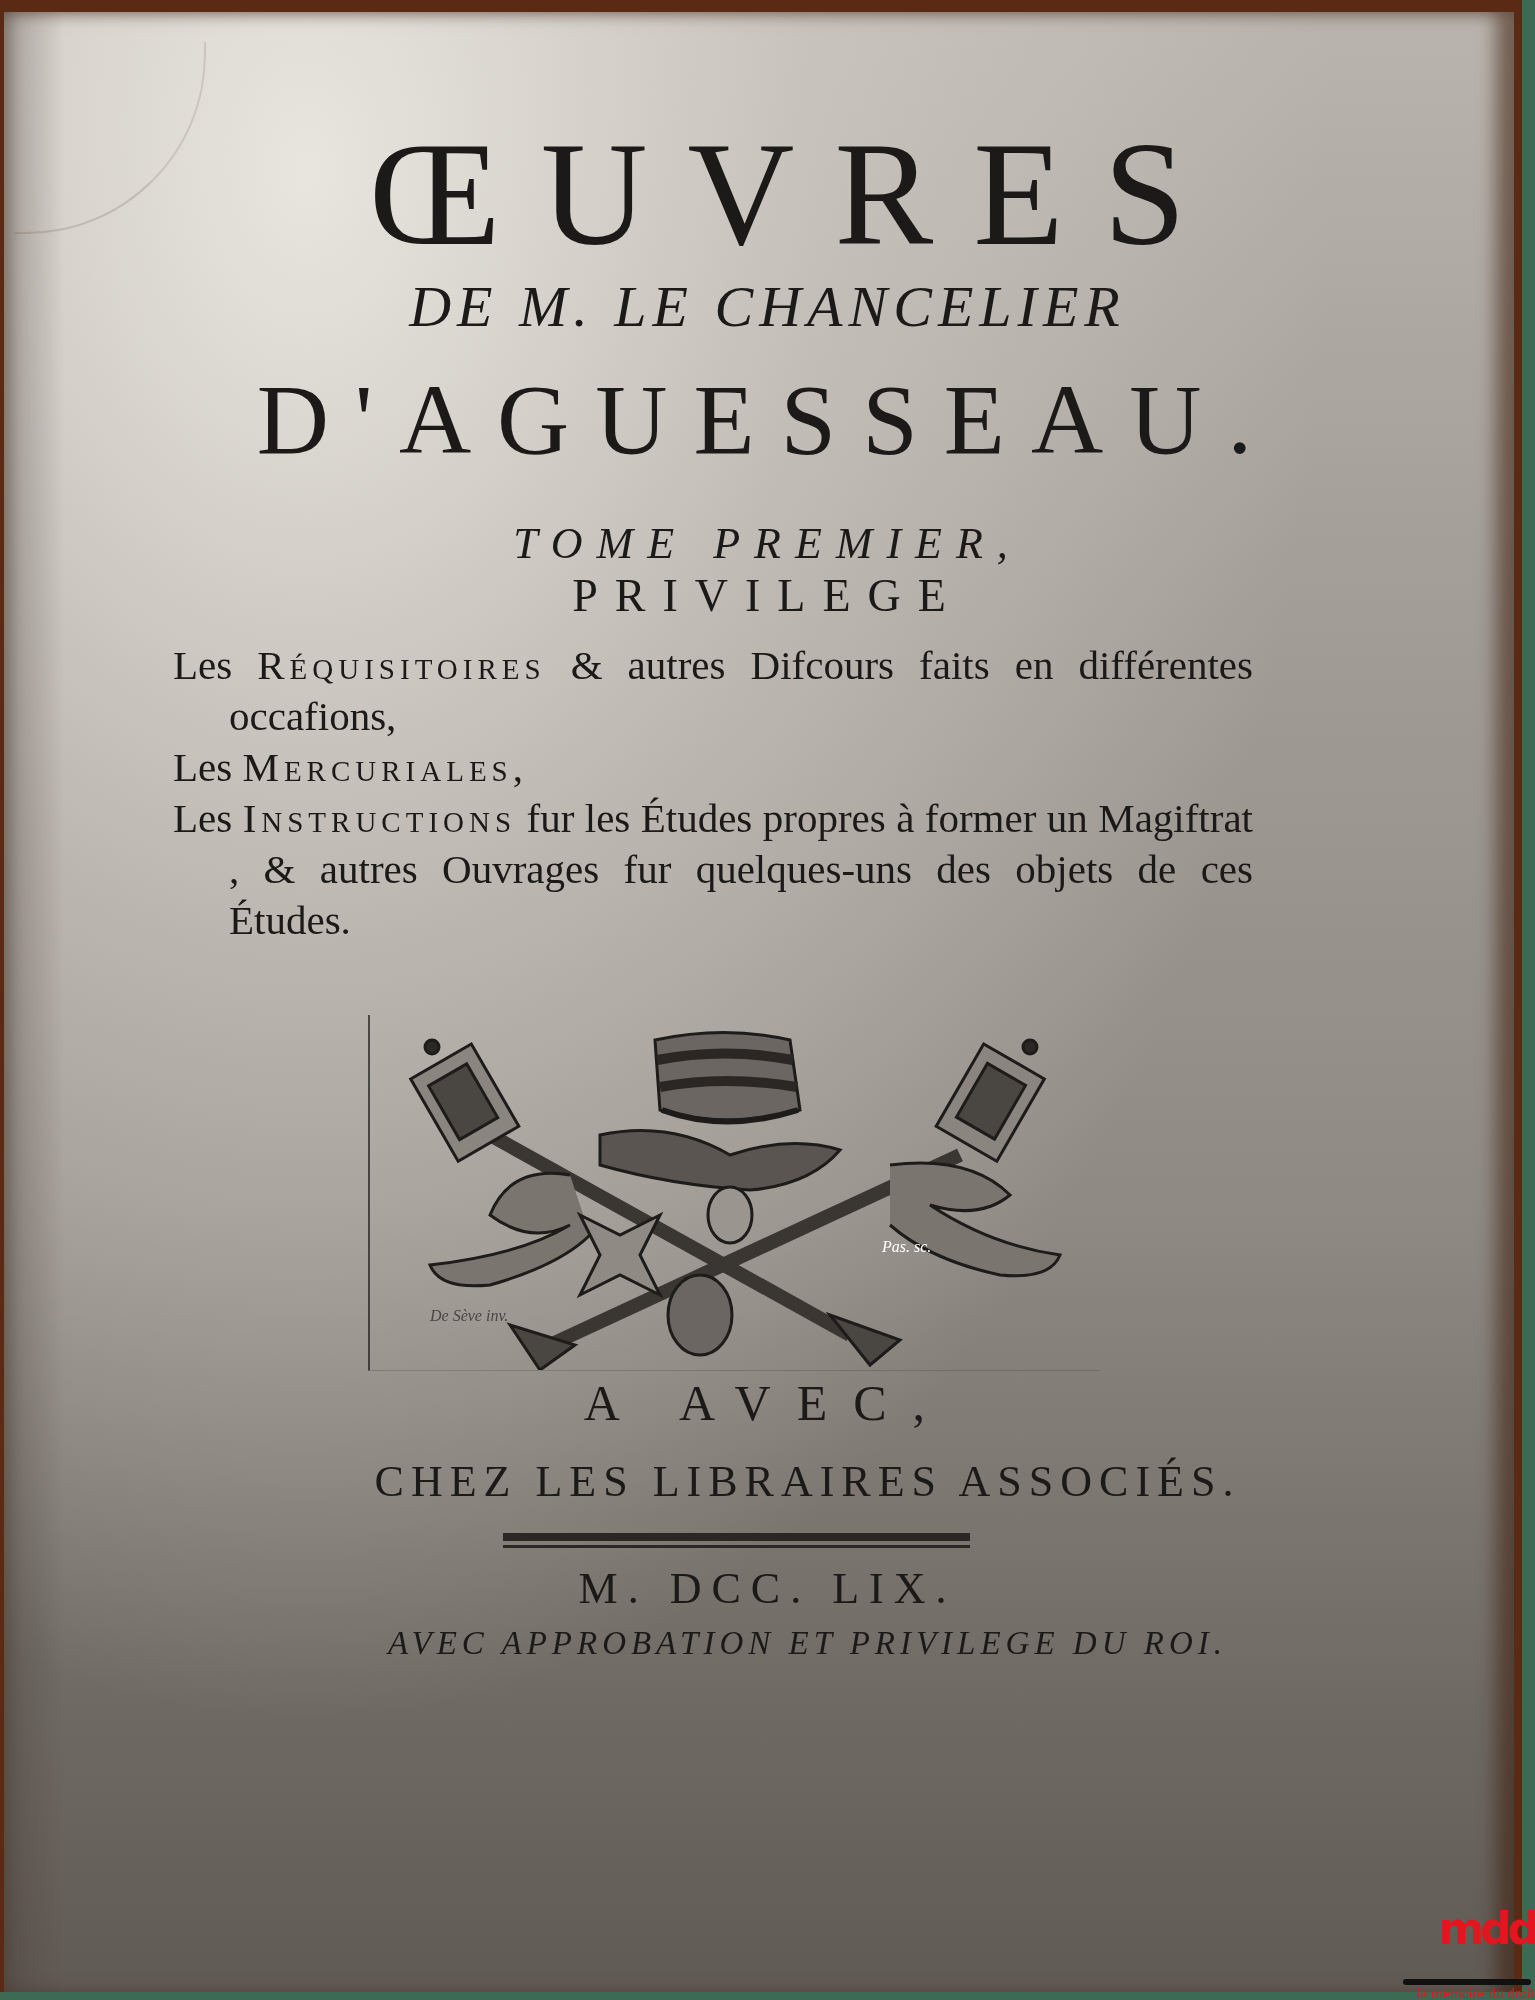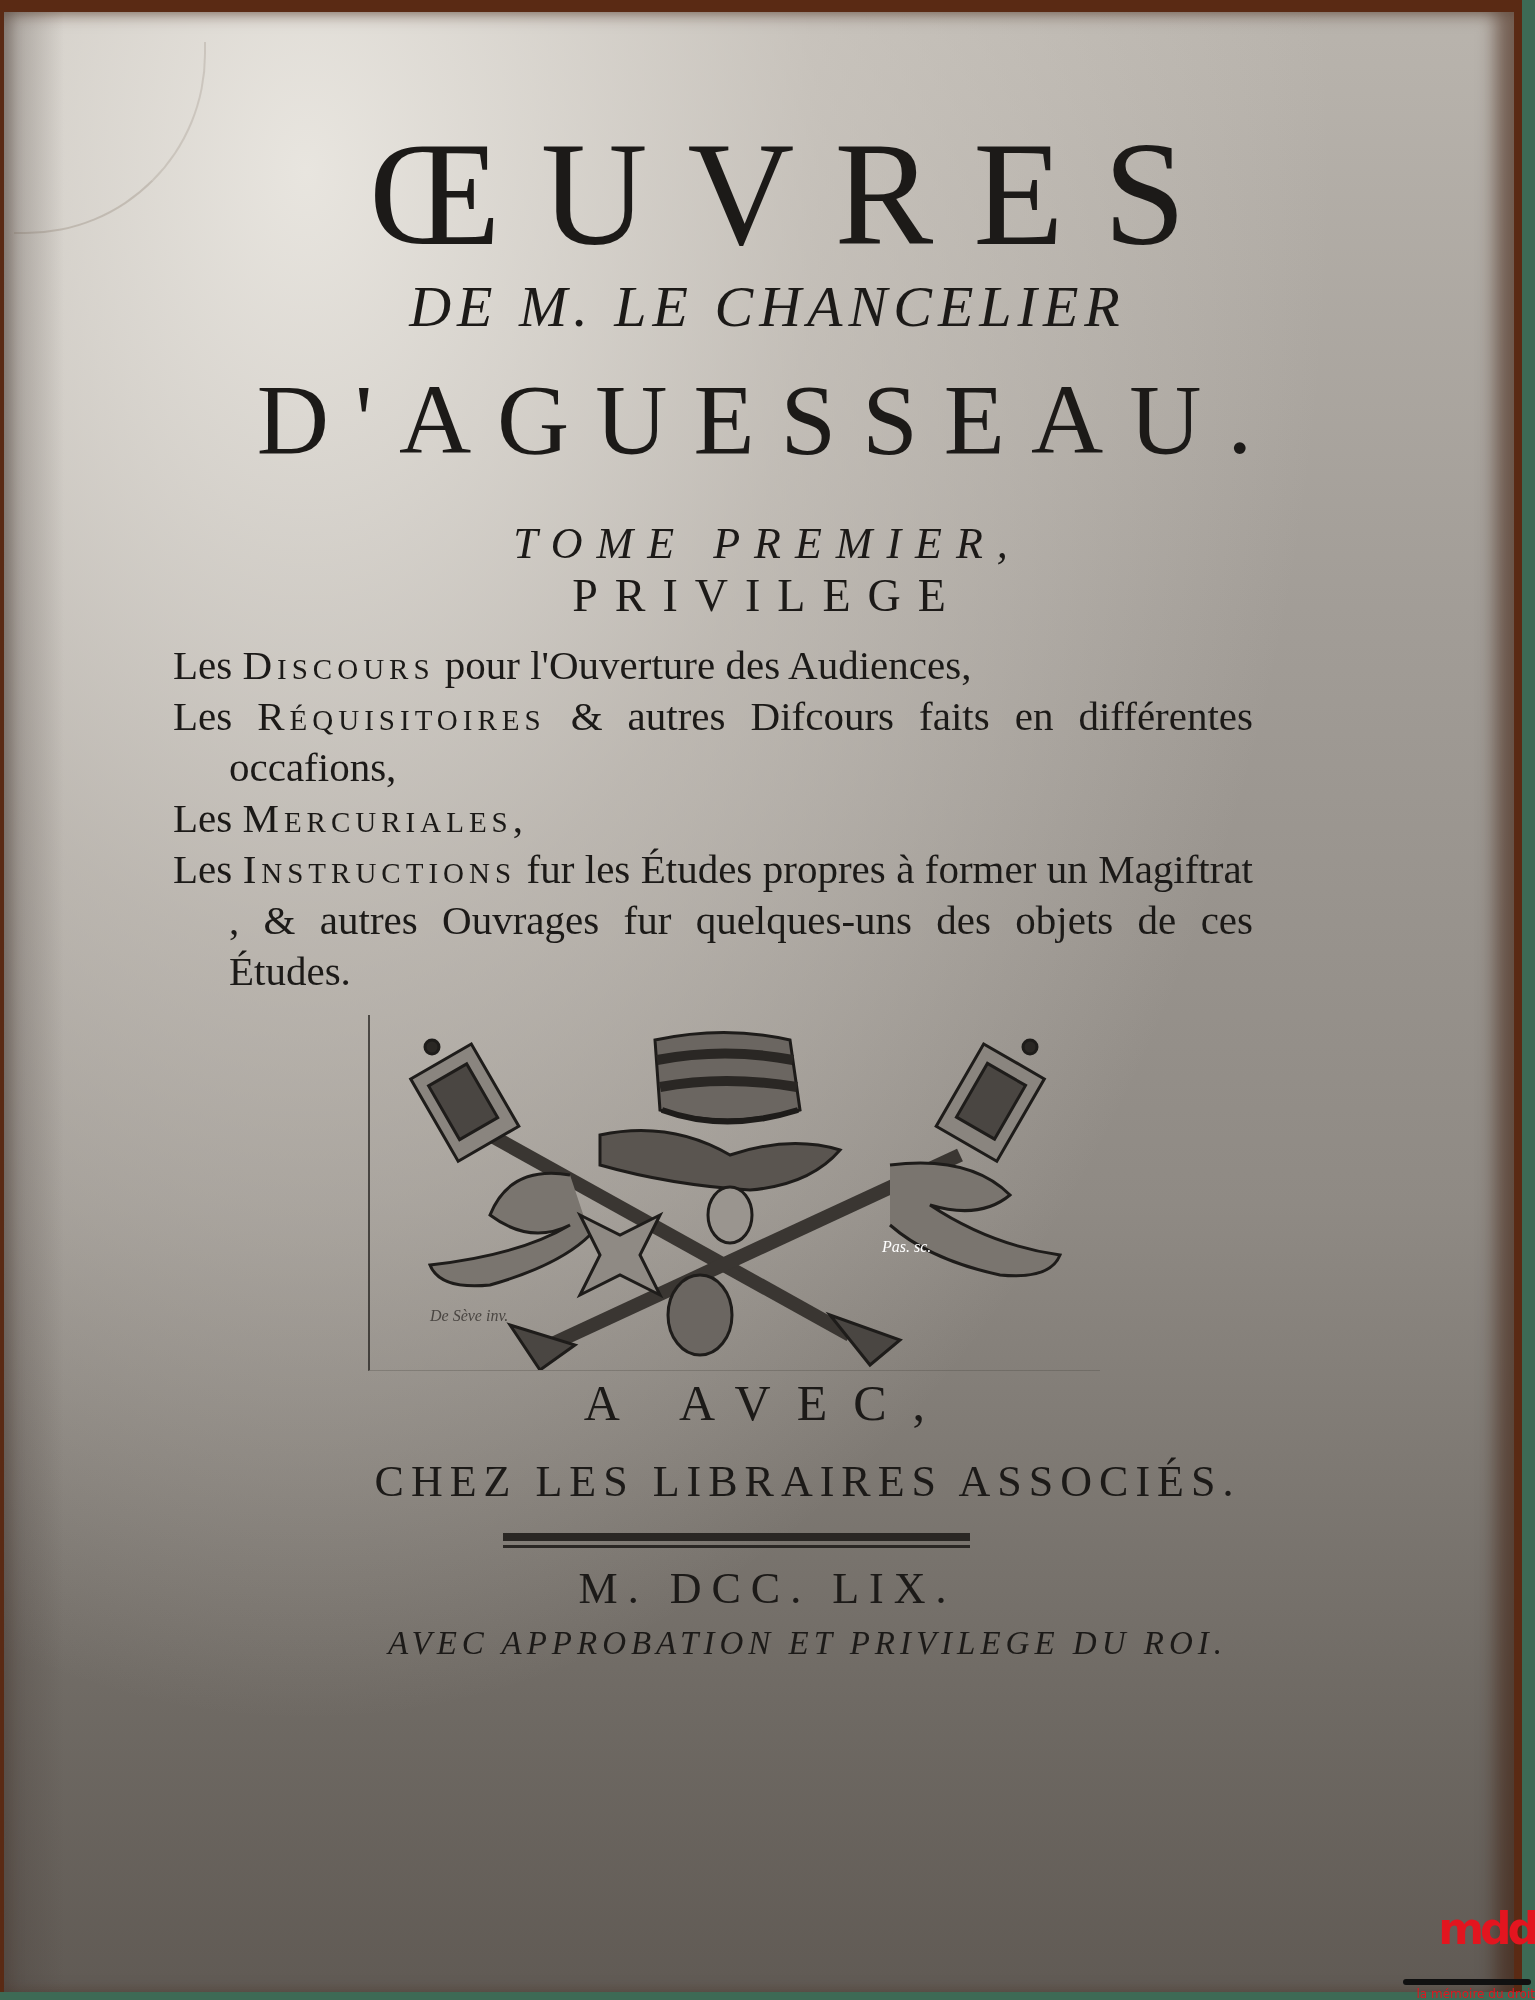--- a/index.html
+++ b/index.html
@@ -126,21 +126,20 @@
   </div>
 </div>
 
 <div class="center ink t-oeuvres">ŒUVRES</div>
 <div class="center ink t-de-m">DE M. LE CHANCELIER</div>
 <div class="center ink t-aguesseau">D'AGUESSEAU.</div>
 <div class="center ink t-tome">TOME PREMIER,</div>
 <div class="center ink t-contenant">PRIVILEGE</div>
 
 <div class="contents ink">
-  <div class="item"><span>Les </span><span class="sc">Discours</span><span> pour l'Ouverture des Audiences,</span></div>
   <div class="item"><span>Les </span><span class="sc">Réquisitoires</span><span> &amp; autres Difcours faits en différentes occafions,</span></div>
   <div class="item"><span>Les </span><span class="sc">Mercuriales</span><span>,</span></div>
   <div class="item"><span>Les </span><span class="sc">Instructions</span><span> fur les Études propres à former un Magiftrat , &amp; autres Ouvrages fur quelques-uns des objets de ces Études.</span></div>
 </div>
 
 <div class="vignette">
   <svg width="730" height="355" viewBox="0 0 730 355">
     <g fill="none" stroke="#1e1c1a" stroke-width="3">
 
       <path d="M285 25 Q355 10 420 25 L430 95 Q355 115 290 95 Z" fill="#6b6661"></path>

